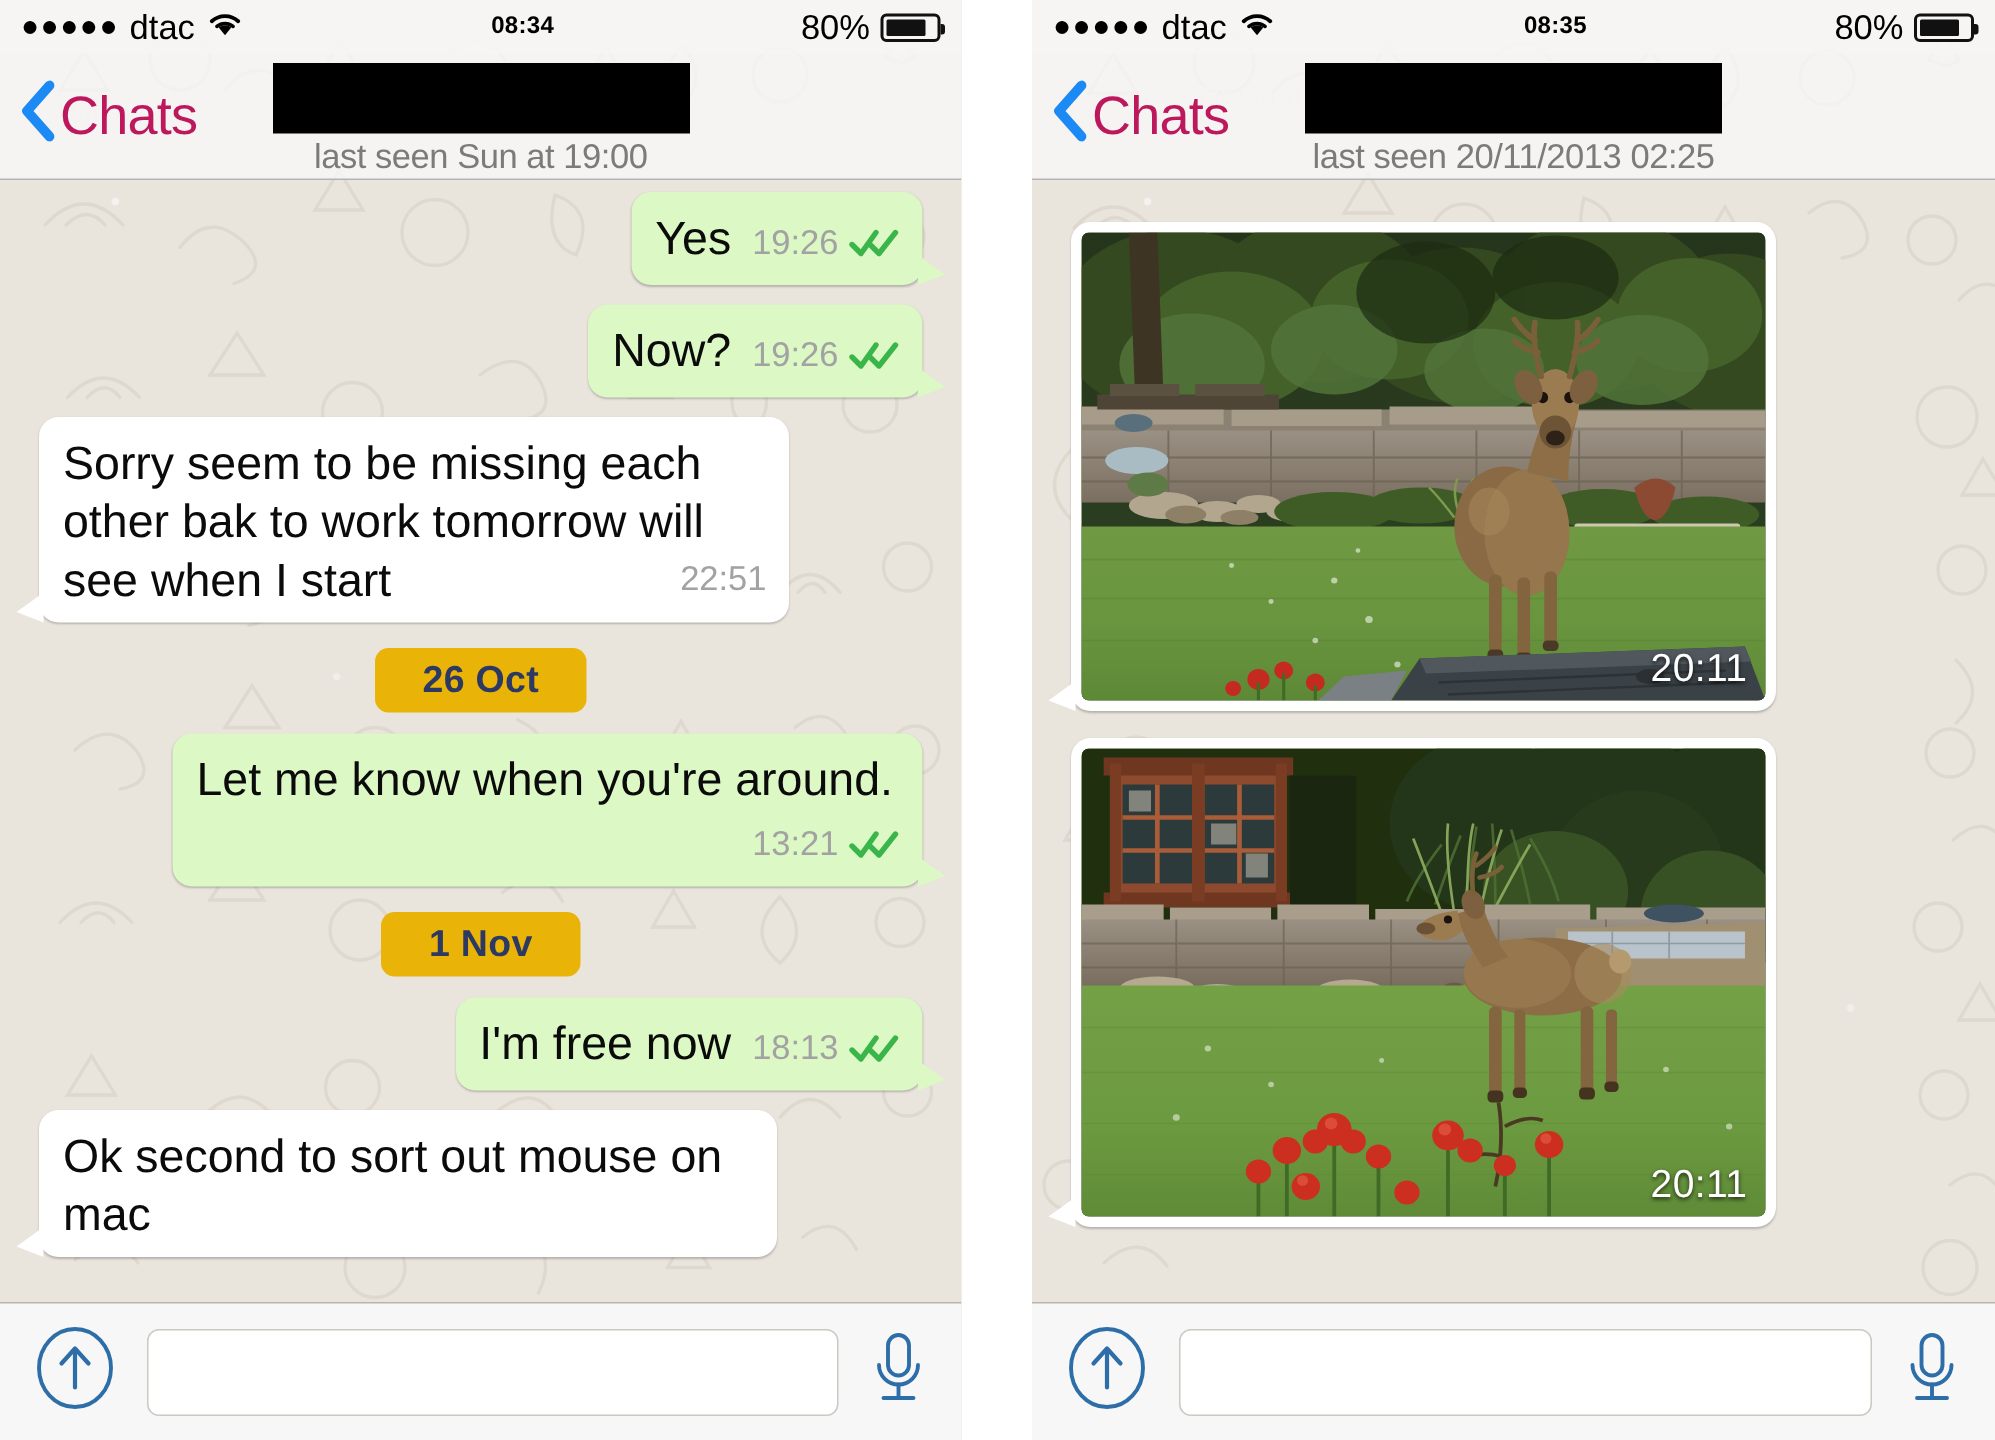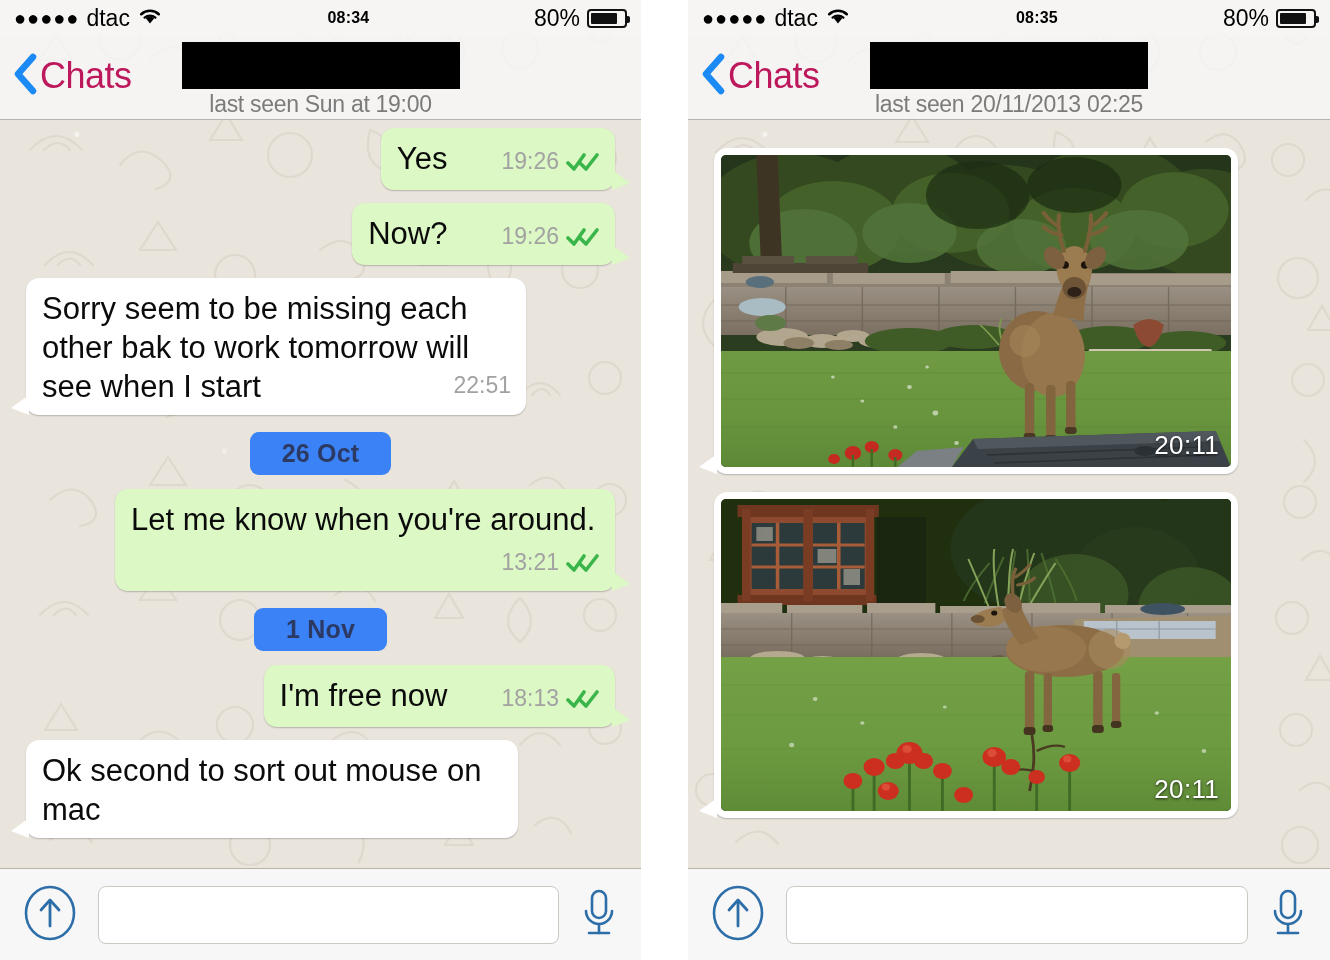--- a/index.html
+++ b/index.html
@@ -148,32 +148,32 @@
   .btext { display: inline; }
   .meta {
     display: inline-flex; align-items: center; gap: 7px;
     margin-left: 14px; white-space: nowrap;
     vertical-align: baseline;
   }
   .time { font-size: 23px; color: #a2a2a2; }
   .ticks { display: inline-block; }
 
   
-  .bubble.oneline { display: flex; align-items: baseline; gap: 40px; }
+  .bubble.oneline { display: flex; align-items: baseline; }
   .bubble.oneline .meta { margin-left: 14px; }
 
   
   .bubble.multi .meta { float: right; margin-top: 4px; }
 
   .emoji { font-size: 31px; vertical-align: -3px; }
 
   
   .divider { display: flex; justify-content: center; margin: 4px 0 14px; }
   .datepill {
-    background: #3b82f6;
+    background: #eab308;
     color: #2c3a63;
     font-size: 25px; font-weight: bold;
     padding: 7px 32px; border-radius: 9px;
     letter-spacing: .2px;
   }
 
   
   .photobubble {
     position: relative;
     background: #ffffff;
@@ -184,21 +184,21 @@
   }
   .photobubble::before {
     content: ""; position: absolute; left: -15px; bottom: 0;
     width: 0; height: 0;
     border-right: 18px solid #ffffff;
     border-top: 13px solid transparent;
     border-bottom: 7px solid transparent;
   }
   .photo {
     position: relative;
-    width: 510px; height: 312px;
+    width: 456px; height: 312px;
     border-radius: 5px; overflow: hidden;
     background: #4c6b33;
   }
   .photo svg { display: block; width: 100%; height: 100%; }
   .photo .ptime {
     position: absolute; right: 12px; bottom: 6px;
     color: #fff; font-size: 26px;
     text-shadow: 0 1px 3px rgba(0,0,0,.75);
     letter-spacing: .3px;
   }

